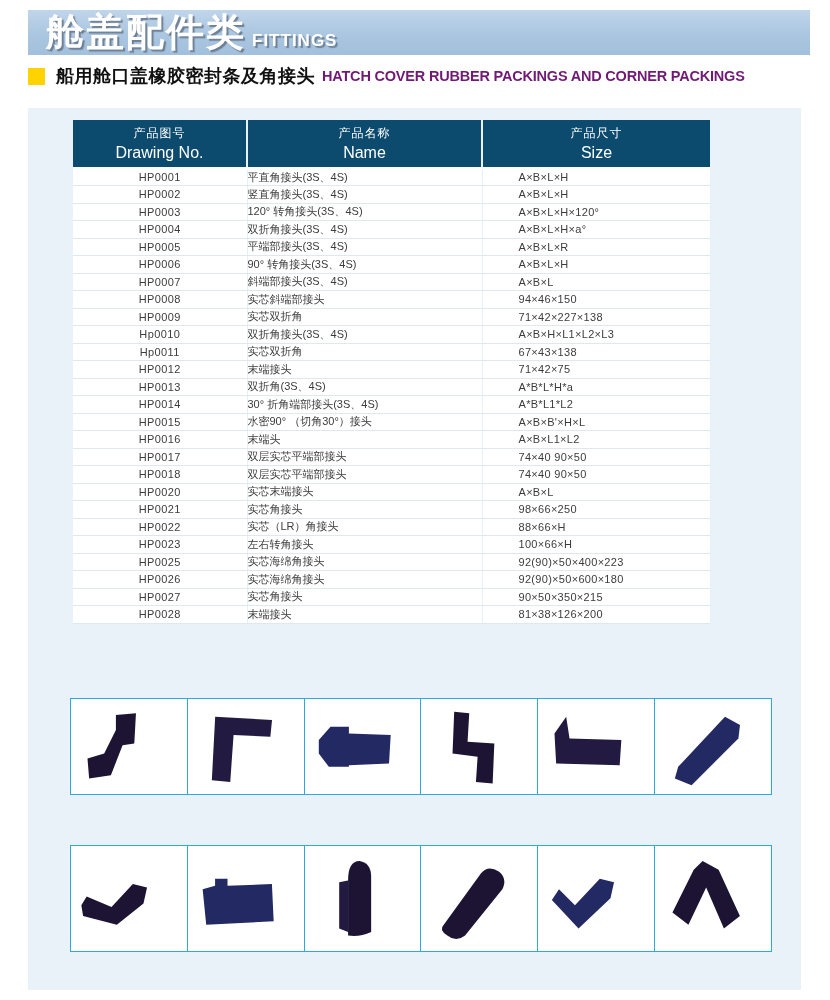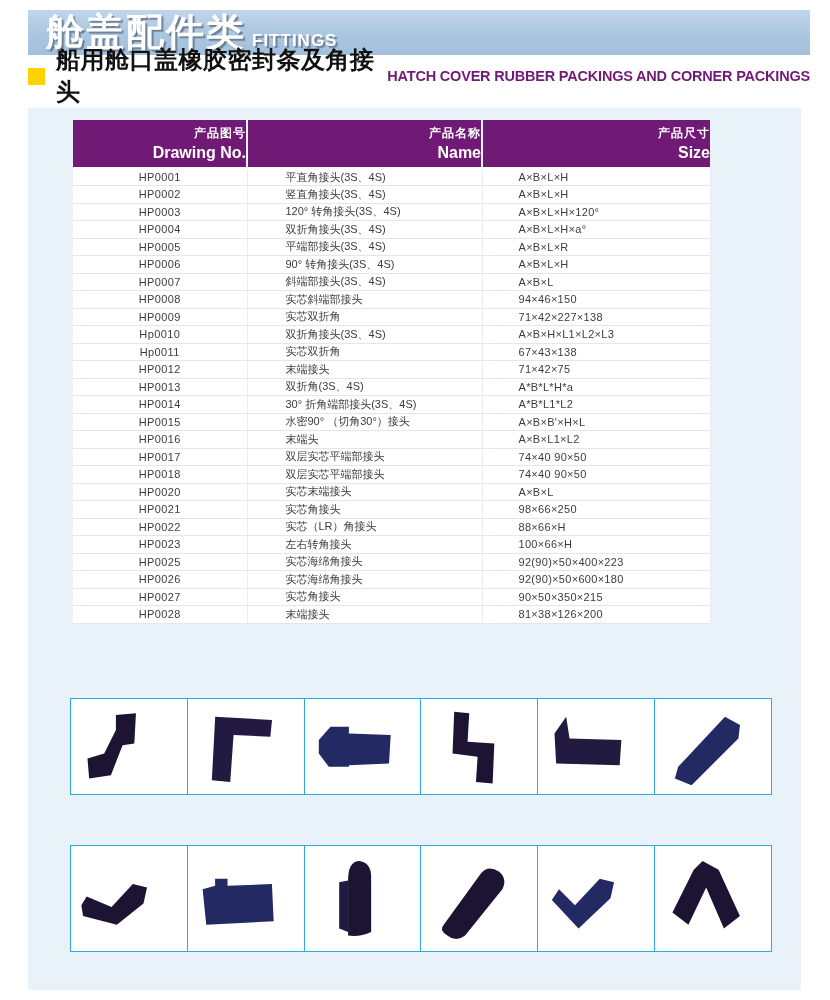--- a/index.html
+++ b/index.html
@@ -14,45 +14,45 @@
   .banner .zh { font-size:38px; font-weight:bold; color:#ffffff;
     text-shadow:2px 2px 1px rgba(95,110,130,.8); letter-spacing:2px; line-height:1; }
   .banner .en { font-size:17px; font-weight:bold; color:#ffffff;
     text-shadow:2px 2px 1px rgba(95,110,130,.8); letter-spacing:1px;
     margin-left:6px; line-height:1.25; }
 
   
   .subtitle { position:absolute; left:28px; top:64px; width:782px; height:24px;
     display:flex; align-items:center; }
   .bullet { width:17px; height:17px; background:#ffd302; margin-right:11px; flex:0 0 auto; }
-  .subtitle .zh { font-size:24px; font-weight:bold; color:#111111; letter-spacing:.5px; }
+  .subtitle .zh { font-size:18px; font-weight:bold; color:#111111; letter-spacing:.5px; }
   .subtitle .en { font-size:14.5px; font-weight:bold; color:#701a75;
     margin-left:7px; letter-spacing:-0.2px; white-space:nowrap; }
 
   
   .content { position:absolute; left:28px; top:108px; width:773px; height:882px;
     background:#e9f1f9; }
 
   
   table.products { border-collapse:collapse; table-layout:fixed;
     margin:12px 0 0 45px; width:637px; background:#ffffff; }
   table.products col.c1{width:174px;} table.products col.c2{width:235px;}
   table.products col.c3{width:228px;}
-  thead th { background:#701a75; color:#ffffff; font-weight:bold;
-    height:48px; vertical-align:middle; text-align:right;
+  thead th { background:#0c4a6e; color:#ffffff; font-weight:normal;
+    height:48px; vertical-align:middle; text-align:center;
     border-right:2px solid #e9f1f9; border-bottom:3px solid #ffffff; }
   thead th:last-child { border-right:none; }
   thead .h-zh { font-size:12px; letter-spacing:1px; display:block; }
   thead .h-en { font-size:16px; display:block; margin-top:2px; }
   tbody td { height:17.5px; font-size:11px; color:#3c3c3c;
     border-bottom:1px solid #dfe7f1; border-right:1px solid #e8eef6;
     white-space:nowrap; overflow:hidden; background:#ffffff; }
   tbody td:last-child { border-right:none; }
   tbody td.code { text-align:center; letter-spacing:.4px; }
-  tbody td.name { padding-left:38px; }
+  tbody td.name { }
   tbody td.size { padding-left:36px; letter-spacing:.3px; }
 
   
   .gallery { position:absolute; left:42px; width:702px; display:flex;
     border:1px solid #2fa8e1; background:#ffffff; }
   .gallery.row1 { top:590px; height:97px; }
   .gallery.row2 { top:737px; height:107px; }
   .gallery .cell { flex:1 1 0; border-right:1px solid #2fa8e1;
     display:flex; align-items:center; justify-content:center; background:#ffffff; }
   .gallery .cell:last-child { border-right:none; }

